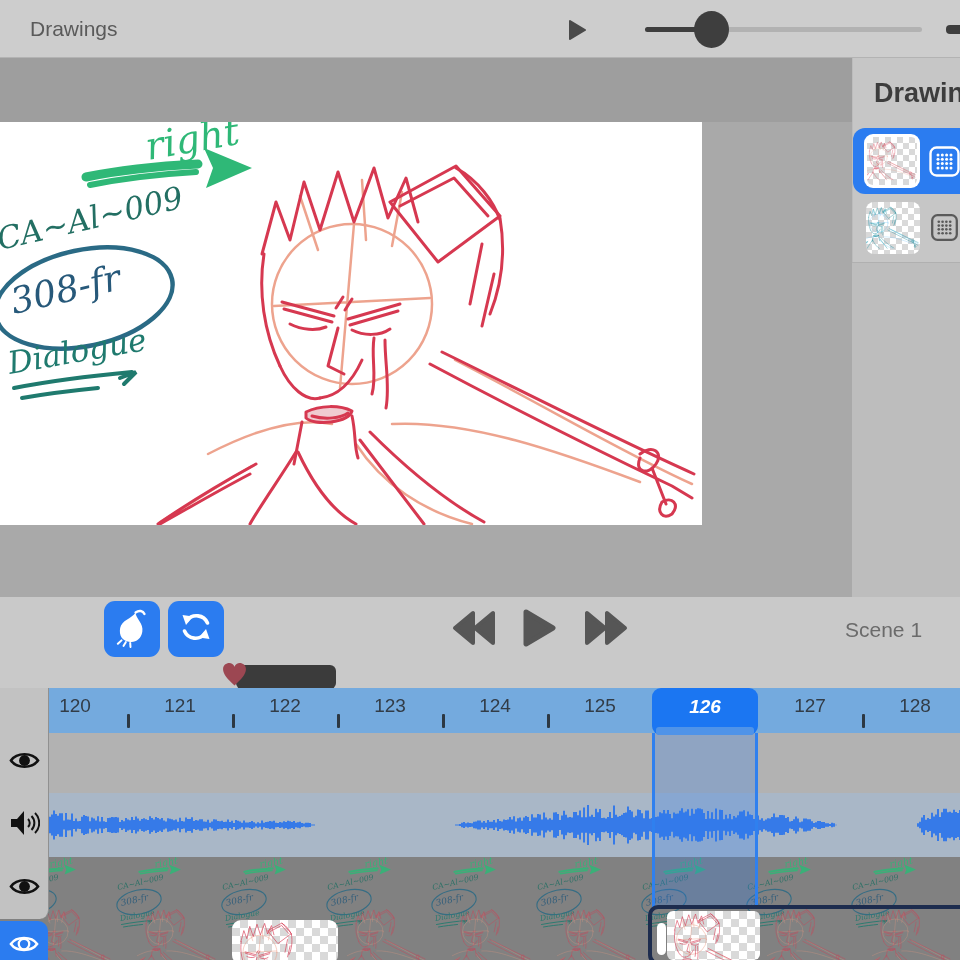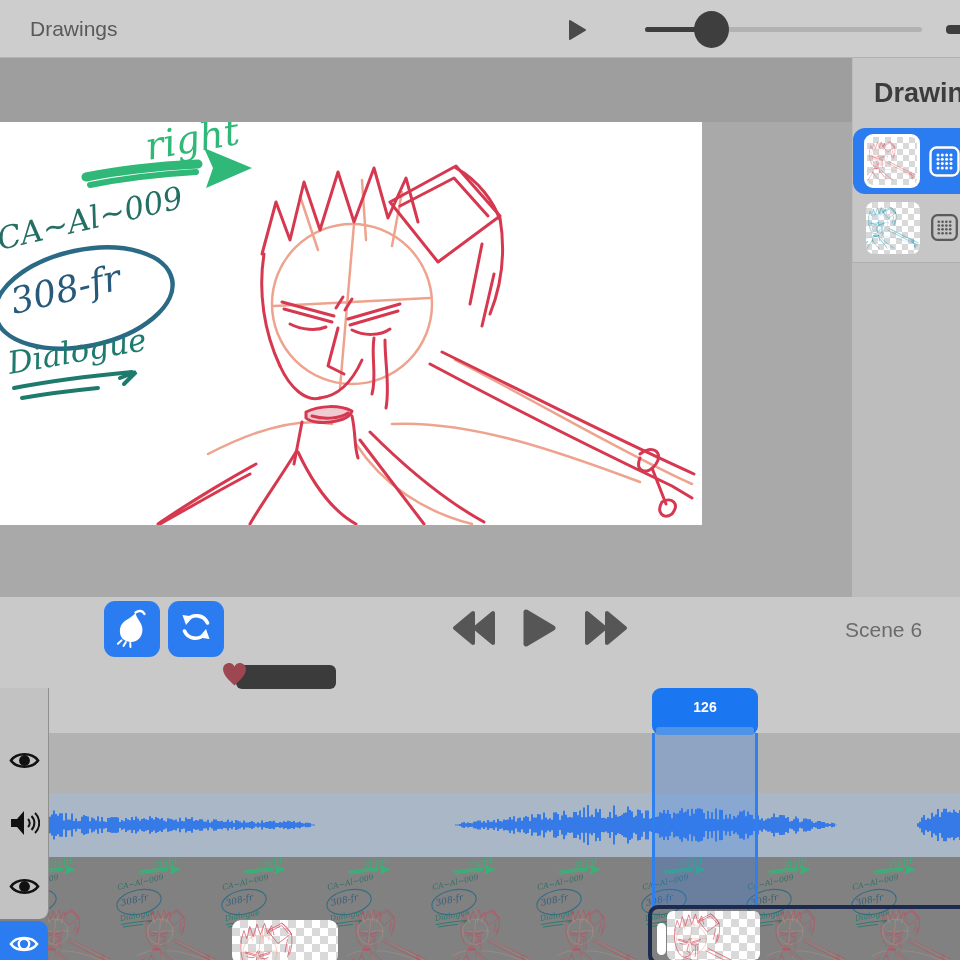--- a/index.html
+++ b/index.html
@@ -54,21 +54,21 @@
   .track-eye-1{left:9px;top:745px;}
   .track-audio-ic{left:8px;top:807px;}
   .track-eye-2{left:9px;top:871px;}
   .leftcol-sel{left:0;top:921px;width:48px;height:39px;background:#2b7cf0;border-radius:0 10px 0 0;}
   .leftcol-sel svg{position:absolute;left:9px;top:8px;}
 
   .ruler{left:48px;top:688px;width:912px;height:45px;background:#74aade;}
   .ruler-label{position:absolute;top:7px;width:60px;text-align:center;font-size:19px;color:#323c47;}
   .tick{position:absolute;top:26px;width:3px;height:14px;background:#2c3843;border-radius:1px;}
   .sel-frame{left:652px;top:688px;width:106px;height:47px;background:#1b76f2;border-radius:9px;
-             text-align:center;font-size:14px;font-weight:bold;color:#ffffff;line-height:38px;}
+             text-align:center;font-size:19px;font-weight:bold;color:#ffffff;line-height:38px;font-style:italic;}
   .sel-frame-strip{left:656px;top:727px;width:98px;height:8px;background:#4f93e8;border-radius:3px;}
 
   .row-1{left:48px;top:733px;width:912px;height:60px;background:#b2b2b2;}
   .row-audio{left:48px;top:793px;width:912px;height:64px;background:#a9b7c7;}
   .row-layers{left:48px;top:857px;width:912px;height:103px;background:#818181;}
   .keycell-122{left:232px;top:920px;width:106px;height:44px;border-radius:9px;overflow:hidden;}
   .playhead-col{left:652px;top:733px;width:106px;height:175px;background:rgba(43,124,240,0.26);
                 border-left:3px solid #2f80ef;border-right:3px solid #2f80ef;box-sizing:border-box;}
   .sel-box{left:648px;top:905px;width:318px;height:60px;border:4px solid #1d2c4e;border-right:none;
            border-radius:10px 0 0 10px;box-sizing:border-box;}
@@ -273,21 +273,21 @@
       <polygon points="4,4 31,20 4,36" fill="#565656" stroke="#565656" stroke-width="5" stroke-linejoin="round"></polygon>
     </svg>
   </div>
   <div class="abs tr-ffwd">
     <svg width="44" height="36" viewBox="0 0 44 36">
       <polygon points="3,3 3,33 21,18" fill="#565656" stroke="#565656" stroke-width="4" stroke-linejoin="round"></polygon>
       <polygon points="23,3 23,33 41,18" fill="#565656" stroke="#565656" stroke-width="4" stroke-linejoin="round"></polygon>
     </svg>
   </div>
 
-  <div class="abs scene-label">Scene 6</div>
+  <div class="abs scene-label">Scene 1</div>
 
   <div class="abs scrub-bar"></div>
   <div class="abs scrub-marker">
     <svg width="27" height="28" viewBox="0 0 26 26">
       <path d="M13 24 C6 18 2 13 2 8.5 C2 4.5 5 2.5 8 2.5 C10.2 2.5 12 3.8 13 6 C14 3.8 15.8 2.5 18 2.5 C21 2.5 24 4.5 24 8.5 C24 13 20 18 13 24 Z" fill="#9c4752"></path>
     </svg>
   </div>
 
   <div class="abs leftcol-base"></div>
 
@@ -327,20 +327,36 @@
   <div class="abs playhead-col"></div>
 
   <div class="abs sel-box"></div>
   <div class="abs keycell-126 checker">
     <svg width="93" height="60" viewBox="235 30 470 320">
         <use href="#sketch-char"></use>
       </svg>
   </div>
   <div class="abs sel-handle"></div>
 
+  <div class="abs ruler">
+    <span class="ruler-label" style="left:-3px">120</span>
+    <span class="ruler-label" style="left:102px">121</span>
+    <span class="ruler-label" style="left:207px">122</span>
+    <span class="ruler-label" style="left:312px">123</span>
+    <span class="ruler-label" style="left:417px">124</span>
+    <span class="ruler-label" style="left:522px">125</span>
+    <span class="ruler-label" style="left:732px">127</span>
+    <span class="ruler-label" style="left:837px">128</span>
+    <span class="tick" style="left:79px"></span>
+    <span class="tick" style="left:184px"></span>
+    <span class="tick" style="left:289px"></span>
+    <span class="tick" style="left:394px"></span>
+    <span class="tick" style="left:499px"></span>
+    <span class="tick" style="left:814px"></span>
+  </div>
   <div class="abs sel-frame">126</div>
   <div class="abs sel-frame-strip"></div>
 
   <div class="abs leftcol"></div>
   <div class="abs track-eye-1">
     <svg width="31" height="31" viewBox="0 0 32 32">
       <path d="M2 16 C8 7.5 24 7.5 30 16 C24 24.5 8 24.5 2 16 Z" fill="none" stroke="#111111" stroke-width="2.6"></path>
       <circle cx="16" cy="16" r="5.6" fill="#111111"></circle>
     </svg>
   </div>

